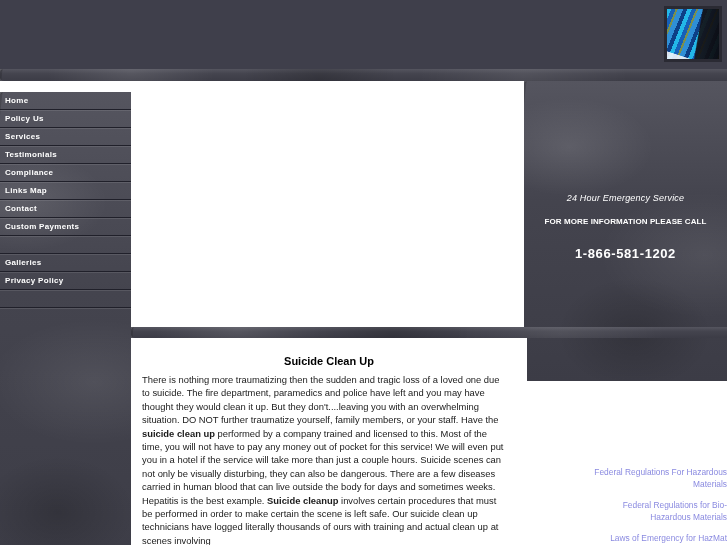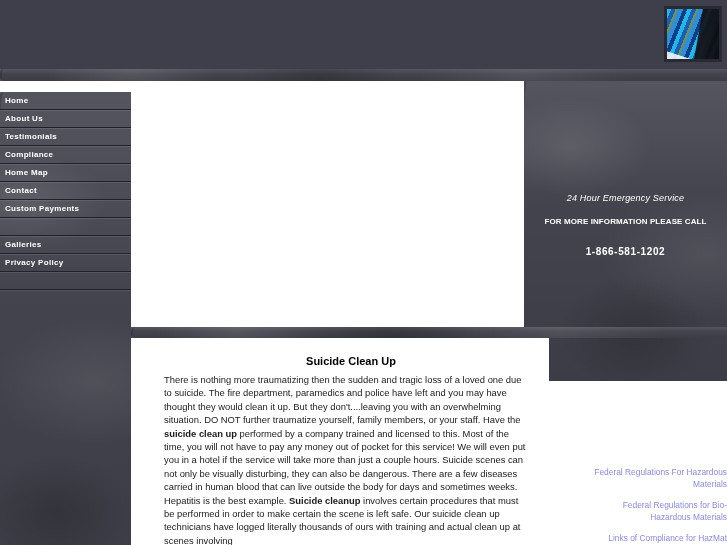--- a/index.html
+++ b/index.html
@@ -120,42 +120,41 @@
     margin-bottom: 14px;
     letter-spacing: 0.2px;
   }
   #emergency-callout {
     font-size: 8px;
     font-weight: bold;
     letter-spacing: 0.1px;
     margin-bottom: 6px;
   }
   #emergency-phone {
-    font-size: 10px;
+    font-size: 13px;
     font-weight: bold;
     letter-spacing: 0.6px;
     margin-top: 20px;
   }
 
   
   #texture-strip-mid {
     position: absolute;
     left: 131px; top: 327px;
     width: 596px; height: 11px;
   }
 
   
   #article {
     position: absolute;
     left: 131px; top: 338px;
     width: 396px; height: 207px;
     background: #ffffff;
     padding: 0;
     box-sizing: border-box;
-    margin-left: 22px;
   }
   #article-title {
     text-align: center;
     font-size: 11px;
     font-weight: bold;
     color: #000000;
     margin: 17px 0 6px 0;
   }
   #article-body {
     font-size: 9.4px;
@@ -191,30 +190,33 @@
   </div>
 </div>
 
 <div id="texture-strip-top" class="stone"></div>
 
 <nav id="sidebar" class="stone">
   <div class="nav-item">
     <span>Home</span>
   </div>
   <div class="nav-item">
-    <span>About Us</span>
+    <span>Policy Us</span>
+  </div>
+  <div class="nav-item">
+    <span>Services</span>
   </div>
   <div class="nav-item">
     <span>Testimonials</span>
   </div>
   <div class="nav-item">
     <span>Compliance</span>
   </div>
   <div class="nav-item">
-    <span>Home Map</span>
+    <span>Links Map</span>
   </div>
   <div class="nav-item">
     <span>Contact</span>
   </div>
   <div class="nav-item">
     <span>Custom Payments</span>
   </div>
   <div class="nav-gap"></div>
   <div class="nav-item">
     <span>Galleries</span>
@@ -240,14 +242,14 @@
 <main id="article">
   <h1 id="article-title">Suicide Clean Up</h1>
   <div id="article-body">
     <span>There is nothing more traumatizing then the sudden and tragic loss of a loved one due to suicide.  The fire department, paramedics and police have left and you may have thought they would clean it up. But they don't....leaving you with an overwhelming situation. DO NOT further traumatize yourself, family members, or your staff. Have the </span><b>suicide clean up</b><span> performed by a company trained and licensed to this. Most of the time, you will not have to pay any money out of pocket for this service! We will even put you in a hotel if the service will take more than just a couple hours. Suicide scenes can not only be visually disturbing, they can also be dangerous. There are a few diseases carried in human blood that can live outside the body for days and sometimes weeks. Hepatitis is the best example. </span><b>Suicide cleanup</b><span> involves certain procedures that must be performed in order to make certain the scene is left safe. Our suicide clean up technicians have logged literally thousands of ours with training and actual clean up at scenes involving</span>
   </div>
 </main>
 
 <div id="resource-links">
   <a class="resource-link" href="#">Federal Regulations For Hazardous Materials</a>
   <a class="resource-link" href="#">Federal Regulations for Bio-Hazardous Materials</a>
-  <a class="resource-link" href="#">Links of Compliance for HazMat</a>
+  <a class="resource-link" href="#">Laws of Emergency for HazMat</a>
 </div>
 
 </body></html>

